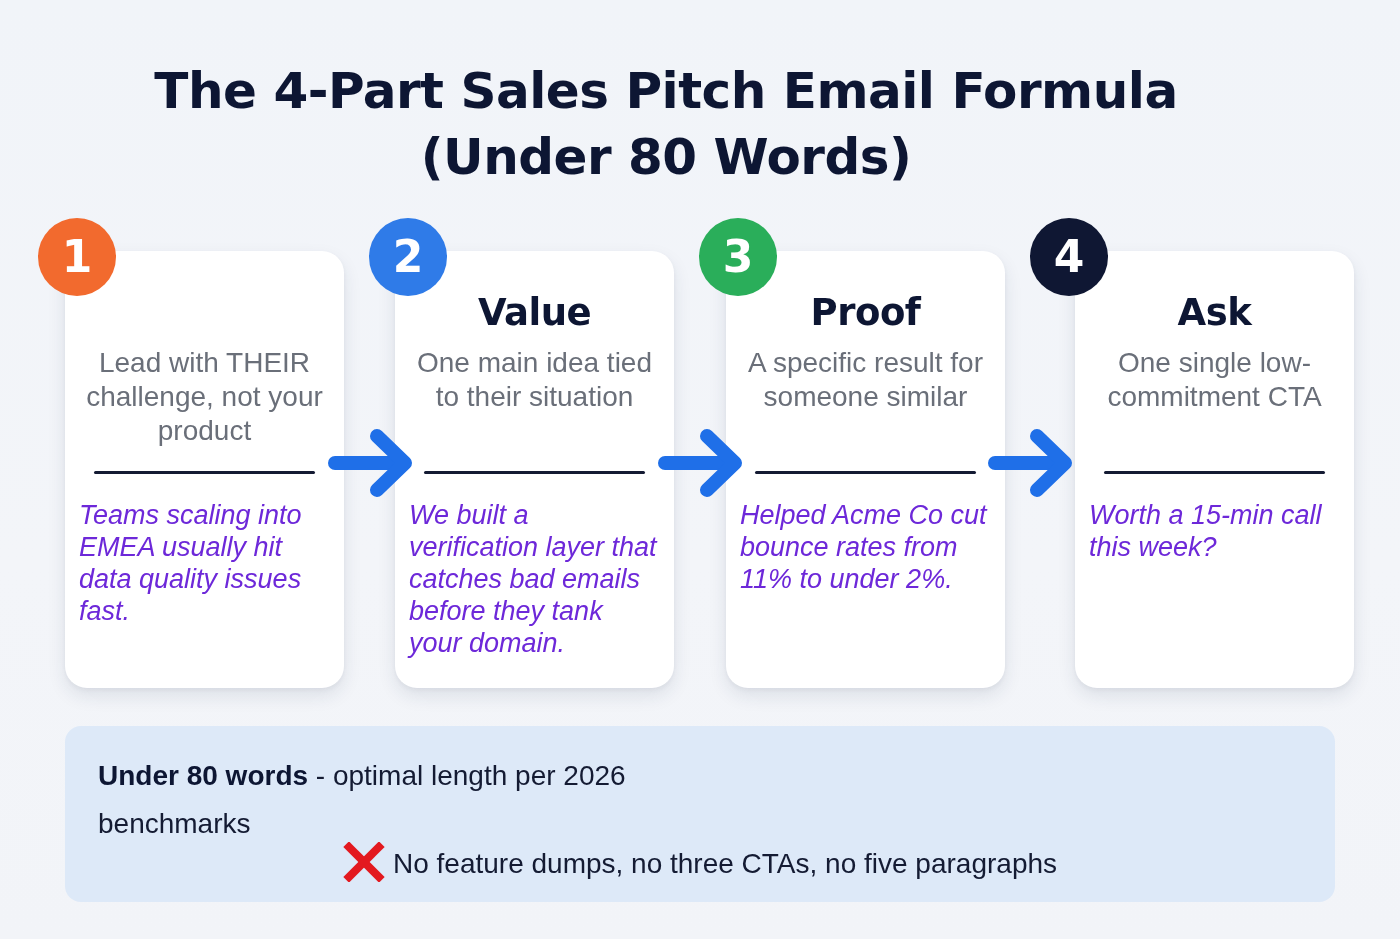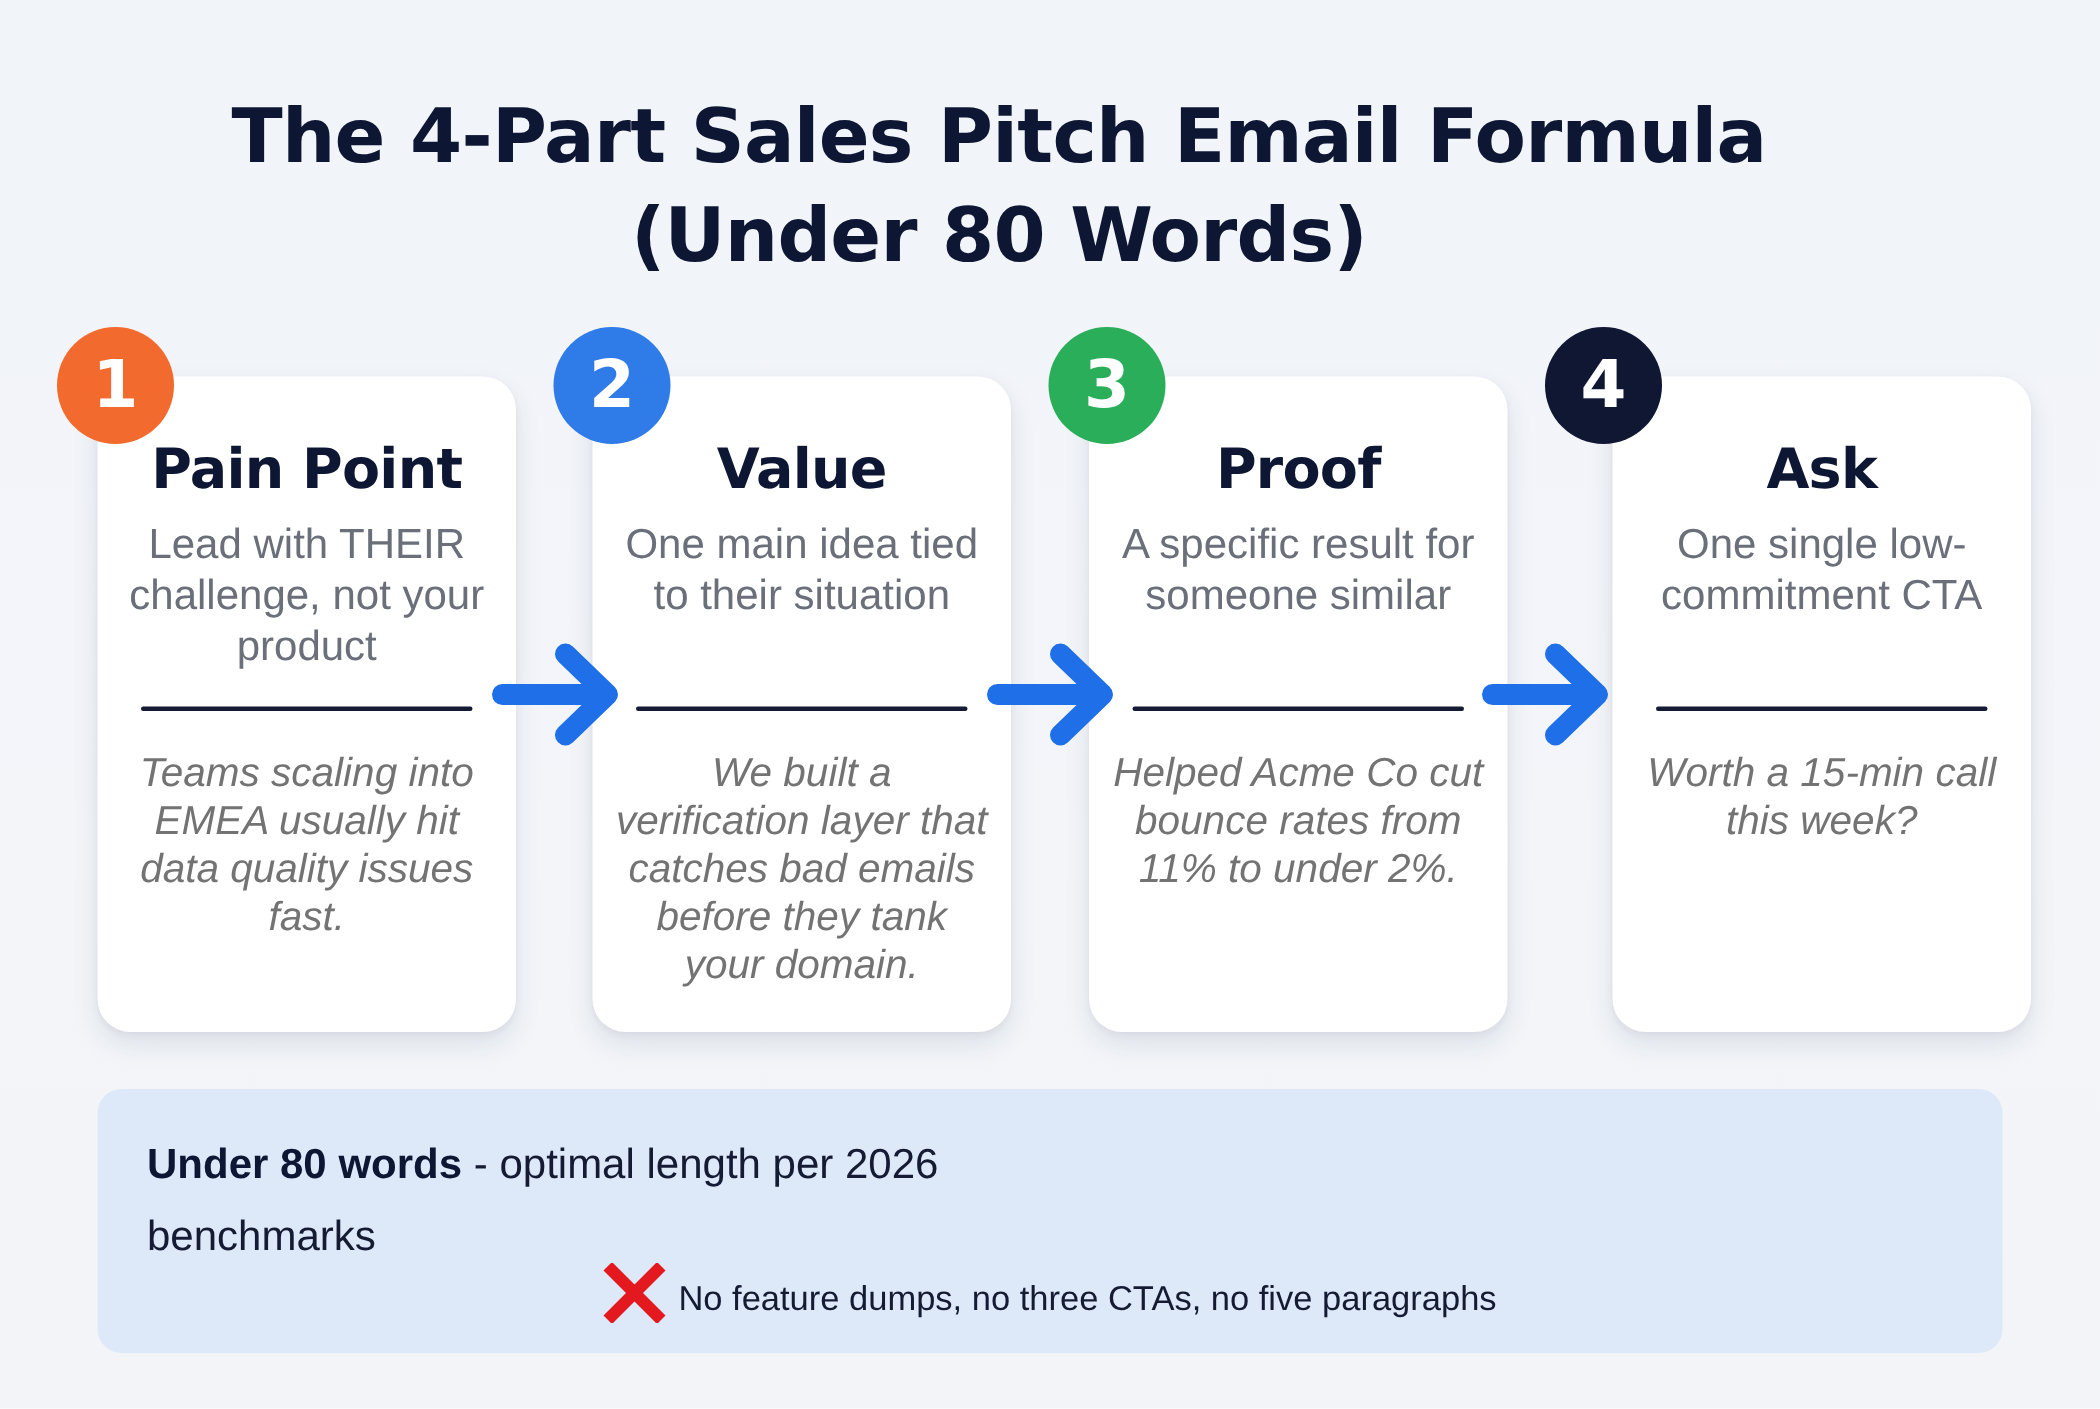--- a/index.html
+++ b/index.html
@@ -51,25 +51,24 @@
   .card-divider {
     position: absolute;
     top: 220px; left: 29px; right: 29px;
     height: 3px;
     background: #141b33;
     border-radius: 2px;
   }
   .card-example {
     position: absolute;
     top: 248px; left: 14px; right: 14px;
-    text-align: center;
     font-style: italic;
     font-size: 27px;
     line-height: 32px;
-    color: #737373;
+    color: #6d28d9;
   }
   .badge {
     position: absolute;
     top: 218px;
     width: 78px; height: 78px;
     border-radius: 50%;
     color: #ffffff;
     font-family: "DejaVu Sans", sans-serif;
     font-weight: bold;
     font-size: 44px;
@@ -97,41 +96,40 @@
     line-height: 48px;
     color: #141b33;
   }
   .tip b { font-weight: bold; color: #0d1633; }
   .tip-left { left: 33px; width: 560px; }
   .tip-right { left: 698px; width: 560px; }
   .warning {
     position: absolute;
     top: 116px; left: 0; width: 100%;
     text-align: center;
-    font-size: 23px;
+    font-size: 28px;
     line-height: 40px;
     color: #141b33;
   }
   .x-icon {
     display: inline-block;
     width: 42px; height: 40px;
     vertical-align: -9px;
     margin-right: 8px;
   }
 </style>
 </head>
 <body>
 
 <div class="title">
   <div>The 4-Part Sales Pitch Email Formula</div>
   <div>(Under 80 Words)</div>
 </div>
 
 <div class="card" style="left:65px;">
-  <div class="card-title">Pain Point</div>
   <div class="card-subtitle">Lead with THEIR challenge, not your product</div>
   <div class="card-divider"></div>
   <div class="card-example">Teams scaling into EMEA usually hit data quality issues fast.</div>
 </div>
 <div class="badge" style="left:38px;background:#f26a2e;">1</div>
 
 <div class="card" style="left:395px;">
   <div class="card-title">Value</div>
   <div class="card-subtitle">One main idea tied to their situation</div>
   <div class="card-divider"></div>

